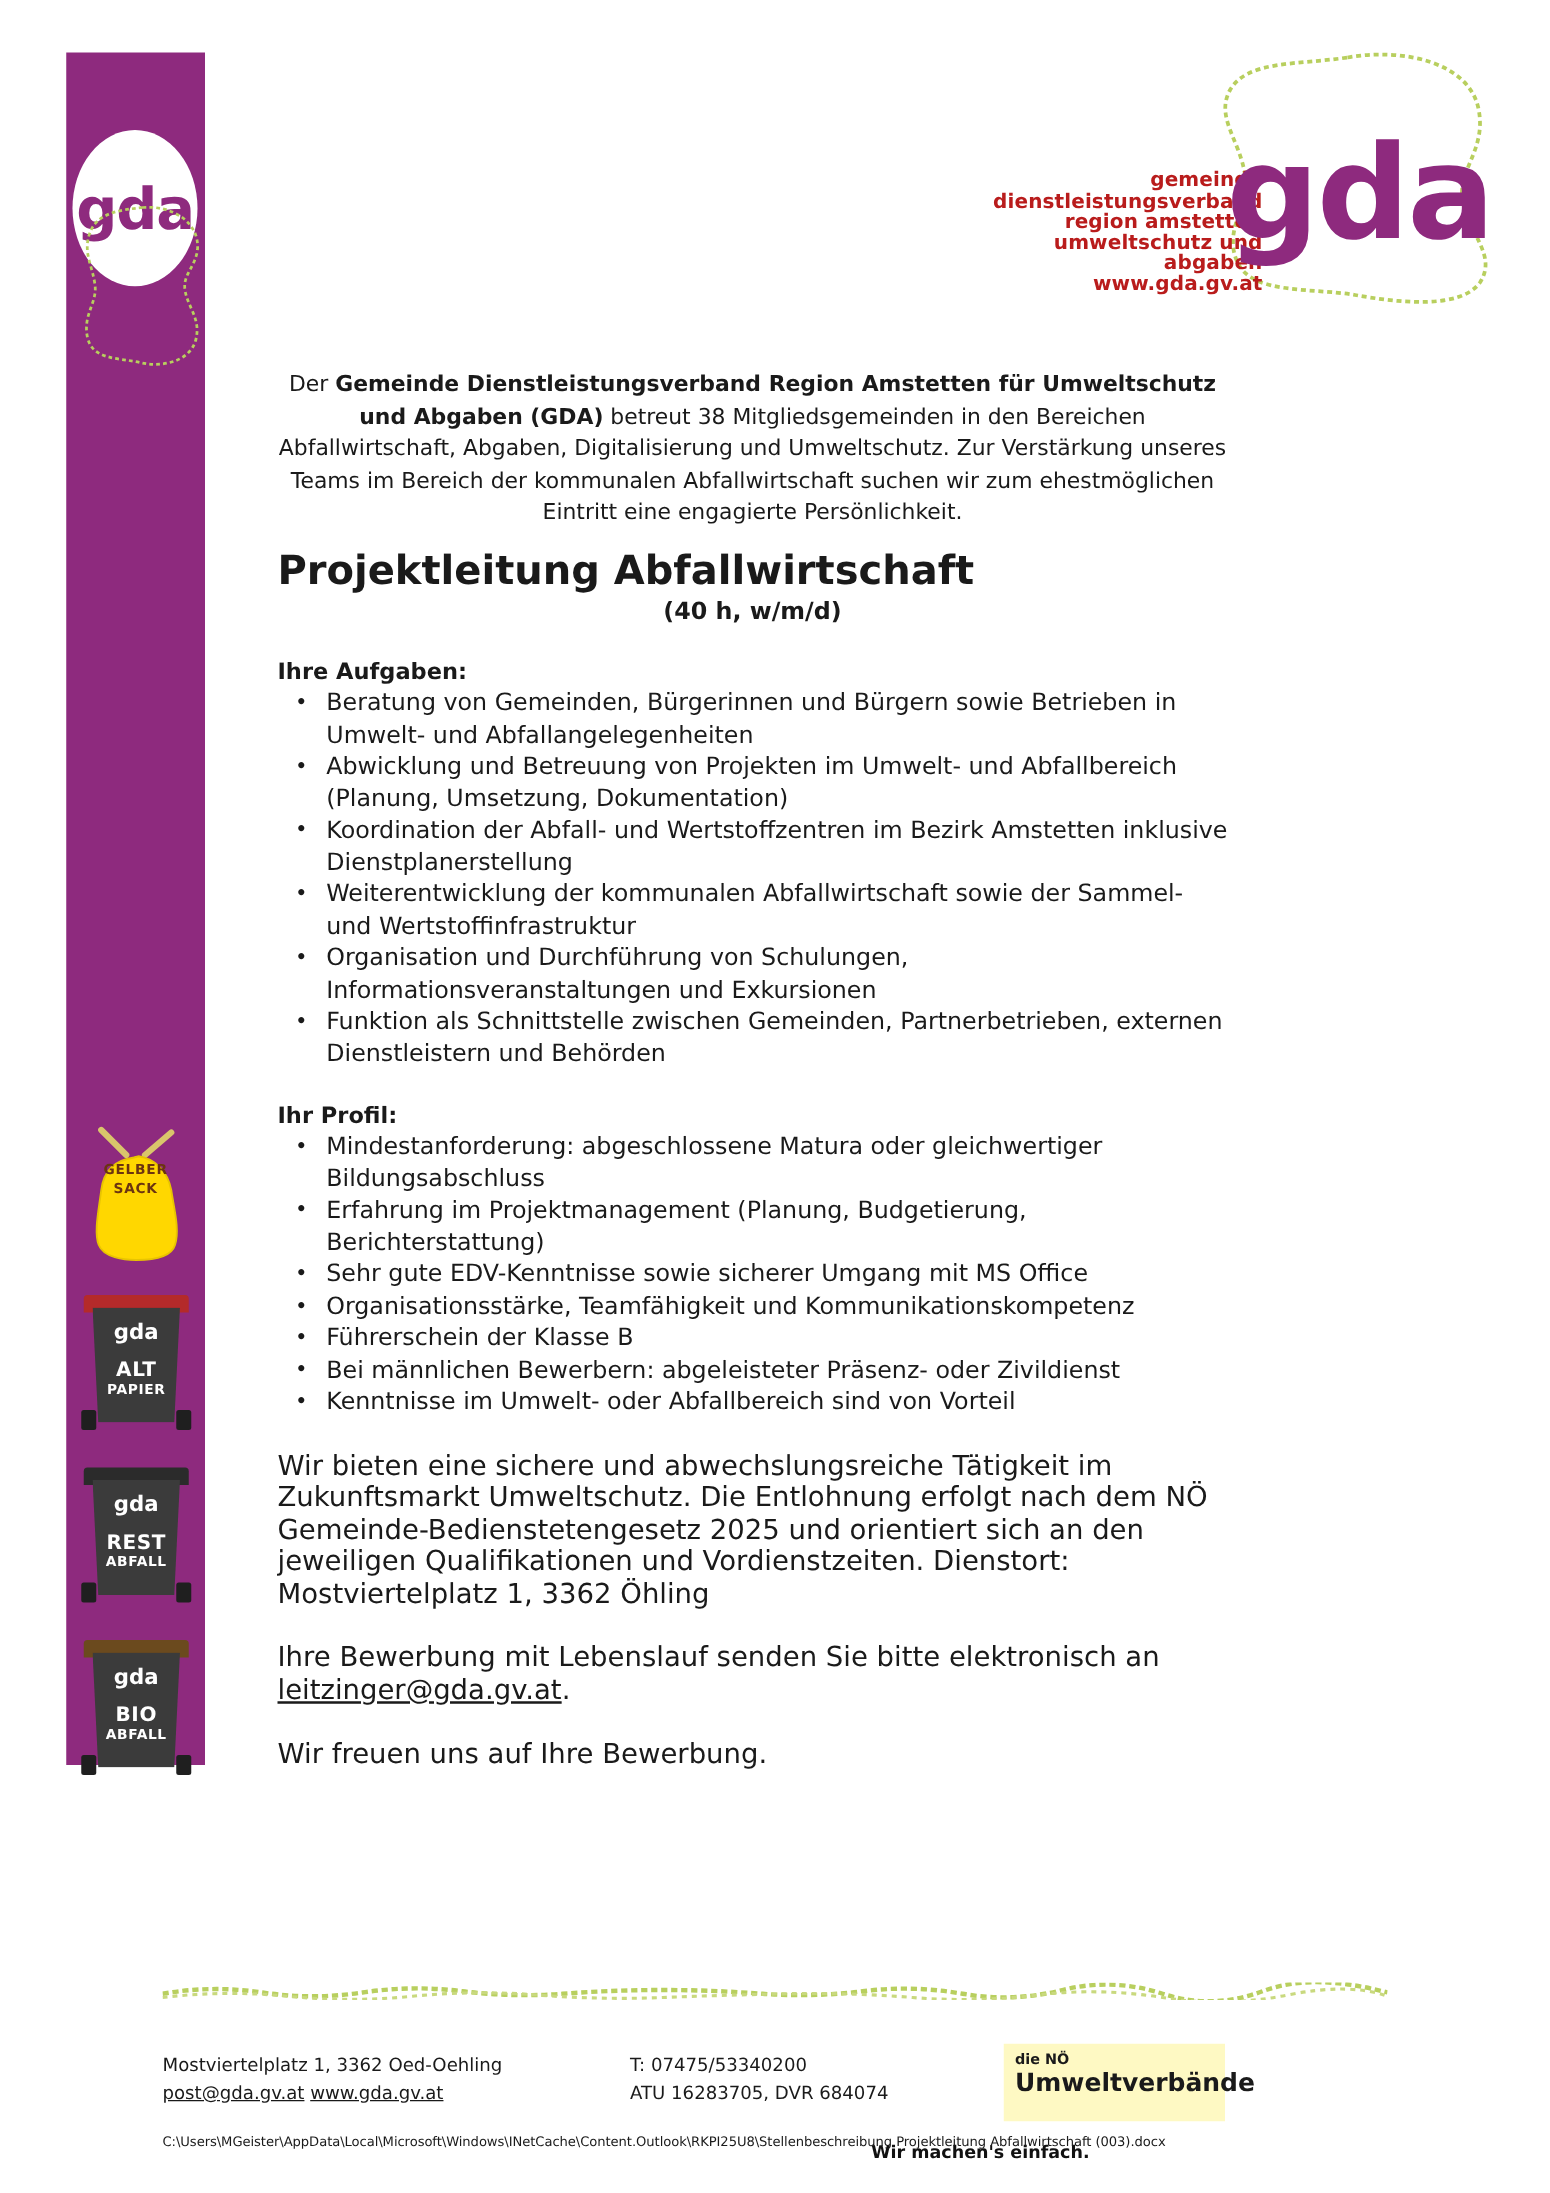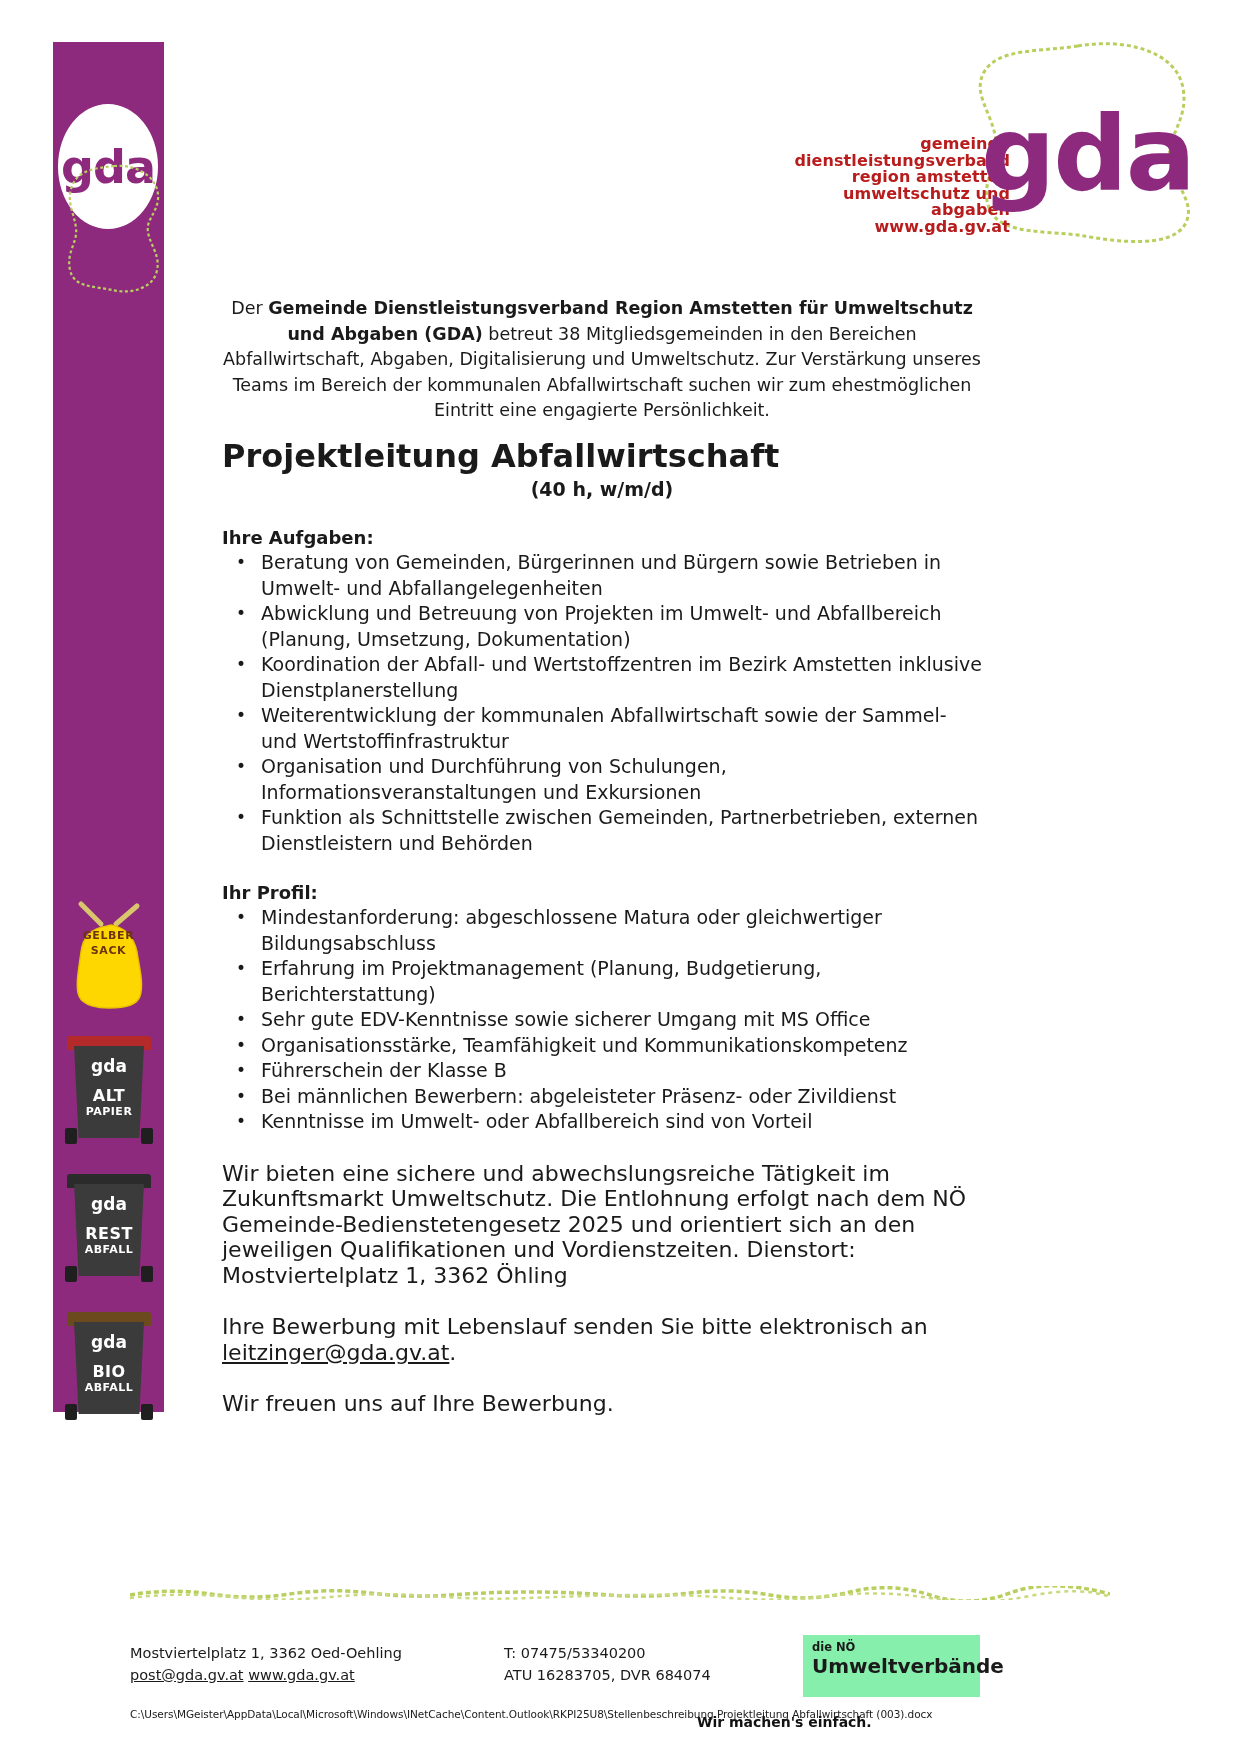--- a/index.html
+++ b/index.html
@@ -139,21 +139,21 @@
   }
   .footer-cols {
     position:absolute; left:130px; top:1642px; width:980px;
     font-size:14.5px; line-height:22px; color:#1a1a1a;
   }
   .fcol-1 { position:absolute; left:0; top:0; width:340px; }
   .fcol-2 { position:absolute; left:342px; top:0; width:320px;margin-left:32px; }
   .flink { text-decoration:underline; color:#1a1a1a; }
   .uv-badge {
     position:absolute; left:673px; top:-7px;
-    width:177px; height:62px; background:#86efac;
+    width:177px; height:62px; background:#fef9c3;
     padding:6px 9px 0 9px;
   }
   .uv-small { font-size:11.5px; font-weight:bold; color:#1a1a1a; line-height:1.1; }
   .uv-big { font-size:20px; font-weight:bold; color:#1a1a1a; line-height:1.15; margin-top:1px; }
   .uv-slogan {
     position:absolute; left:697px; top:1714px;
     font-size:14px; font-weight:bold; color:#111; font-style:normal;
   }
   .filepath {
     position:absolute; left:130px; top:1708px;

